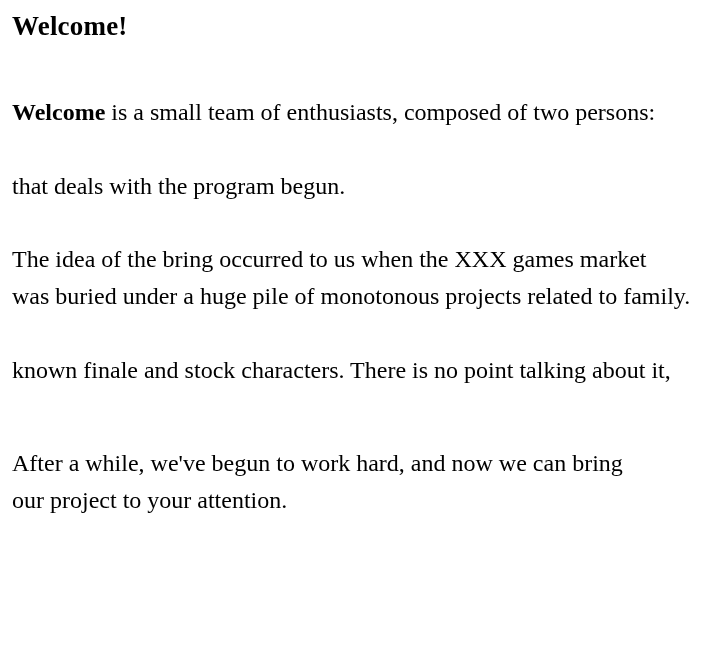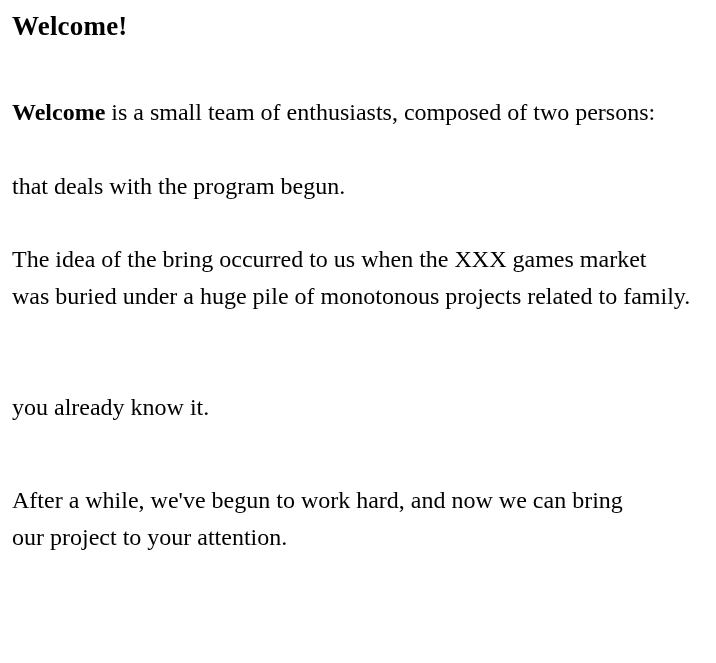--- a/index.html
+++ b/index.html
@@ -53,22 +53,21 @@
   <p class="para para-1">
     <span class="brand">Welcome</span><span class="line-inline"> is a small team of enthusiasts, composed of two persons:</span><br>
     <br>
     <span class="line-inline">that deals with the program begun.</span>
   </p>
 
   <p class="para para-2">
     <span class="line-inline">The idea of the bring occurred to us when the XXX games market</span><br>
     <span class="line-inline">was buried under a huge pile of monotonous projects related to family.</span><br>
     <br>
-    <br>
-    <span class="line-inline">you already know it.</span>
+    <span class="line-inline">known finale and stock characters. There is no point talking about it,</span><br>
   </p>
 
   <p class="para para-3">
     <span class="line-inline">After a while, we've begun to work hard, and now we can bring</span><br>
     <span class="line-inline">our project to your attention.</span>
   </p>
 
 </div>
 
 </body></html>

